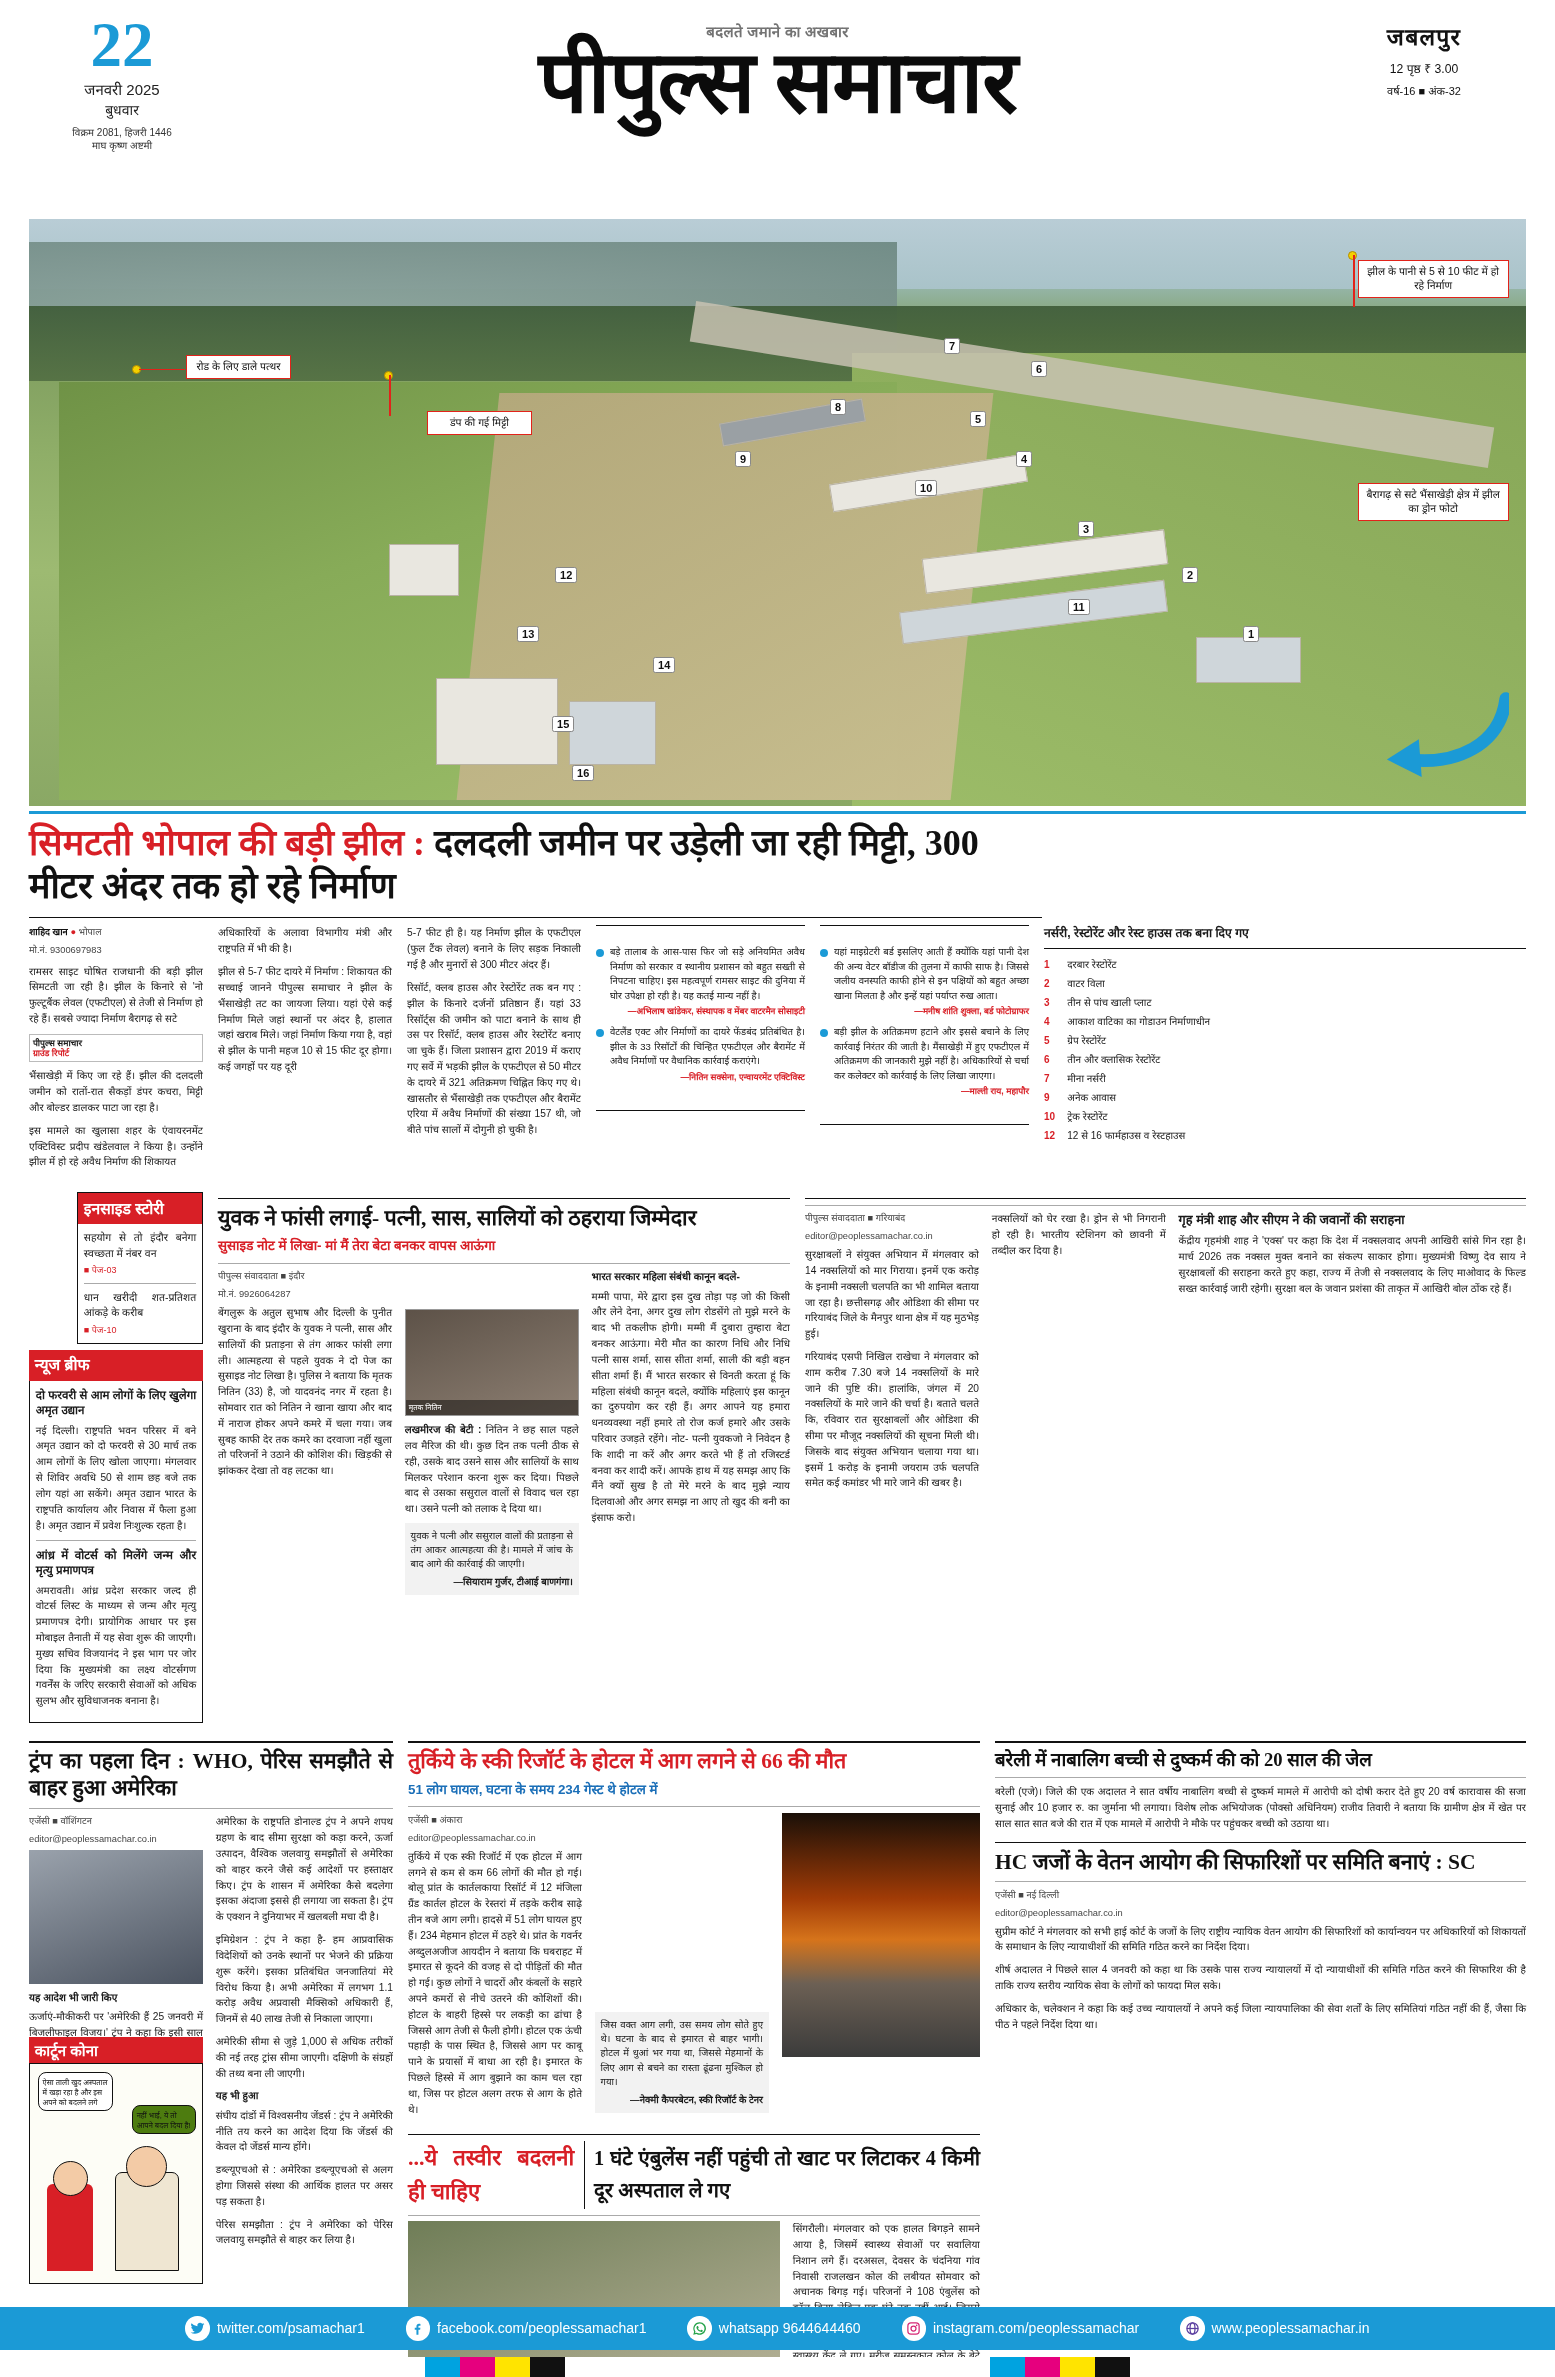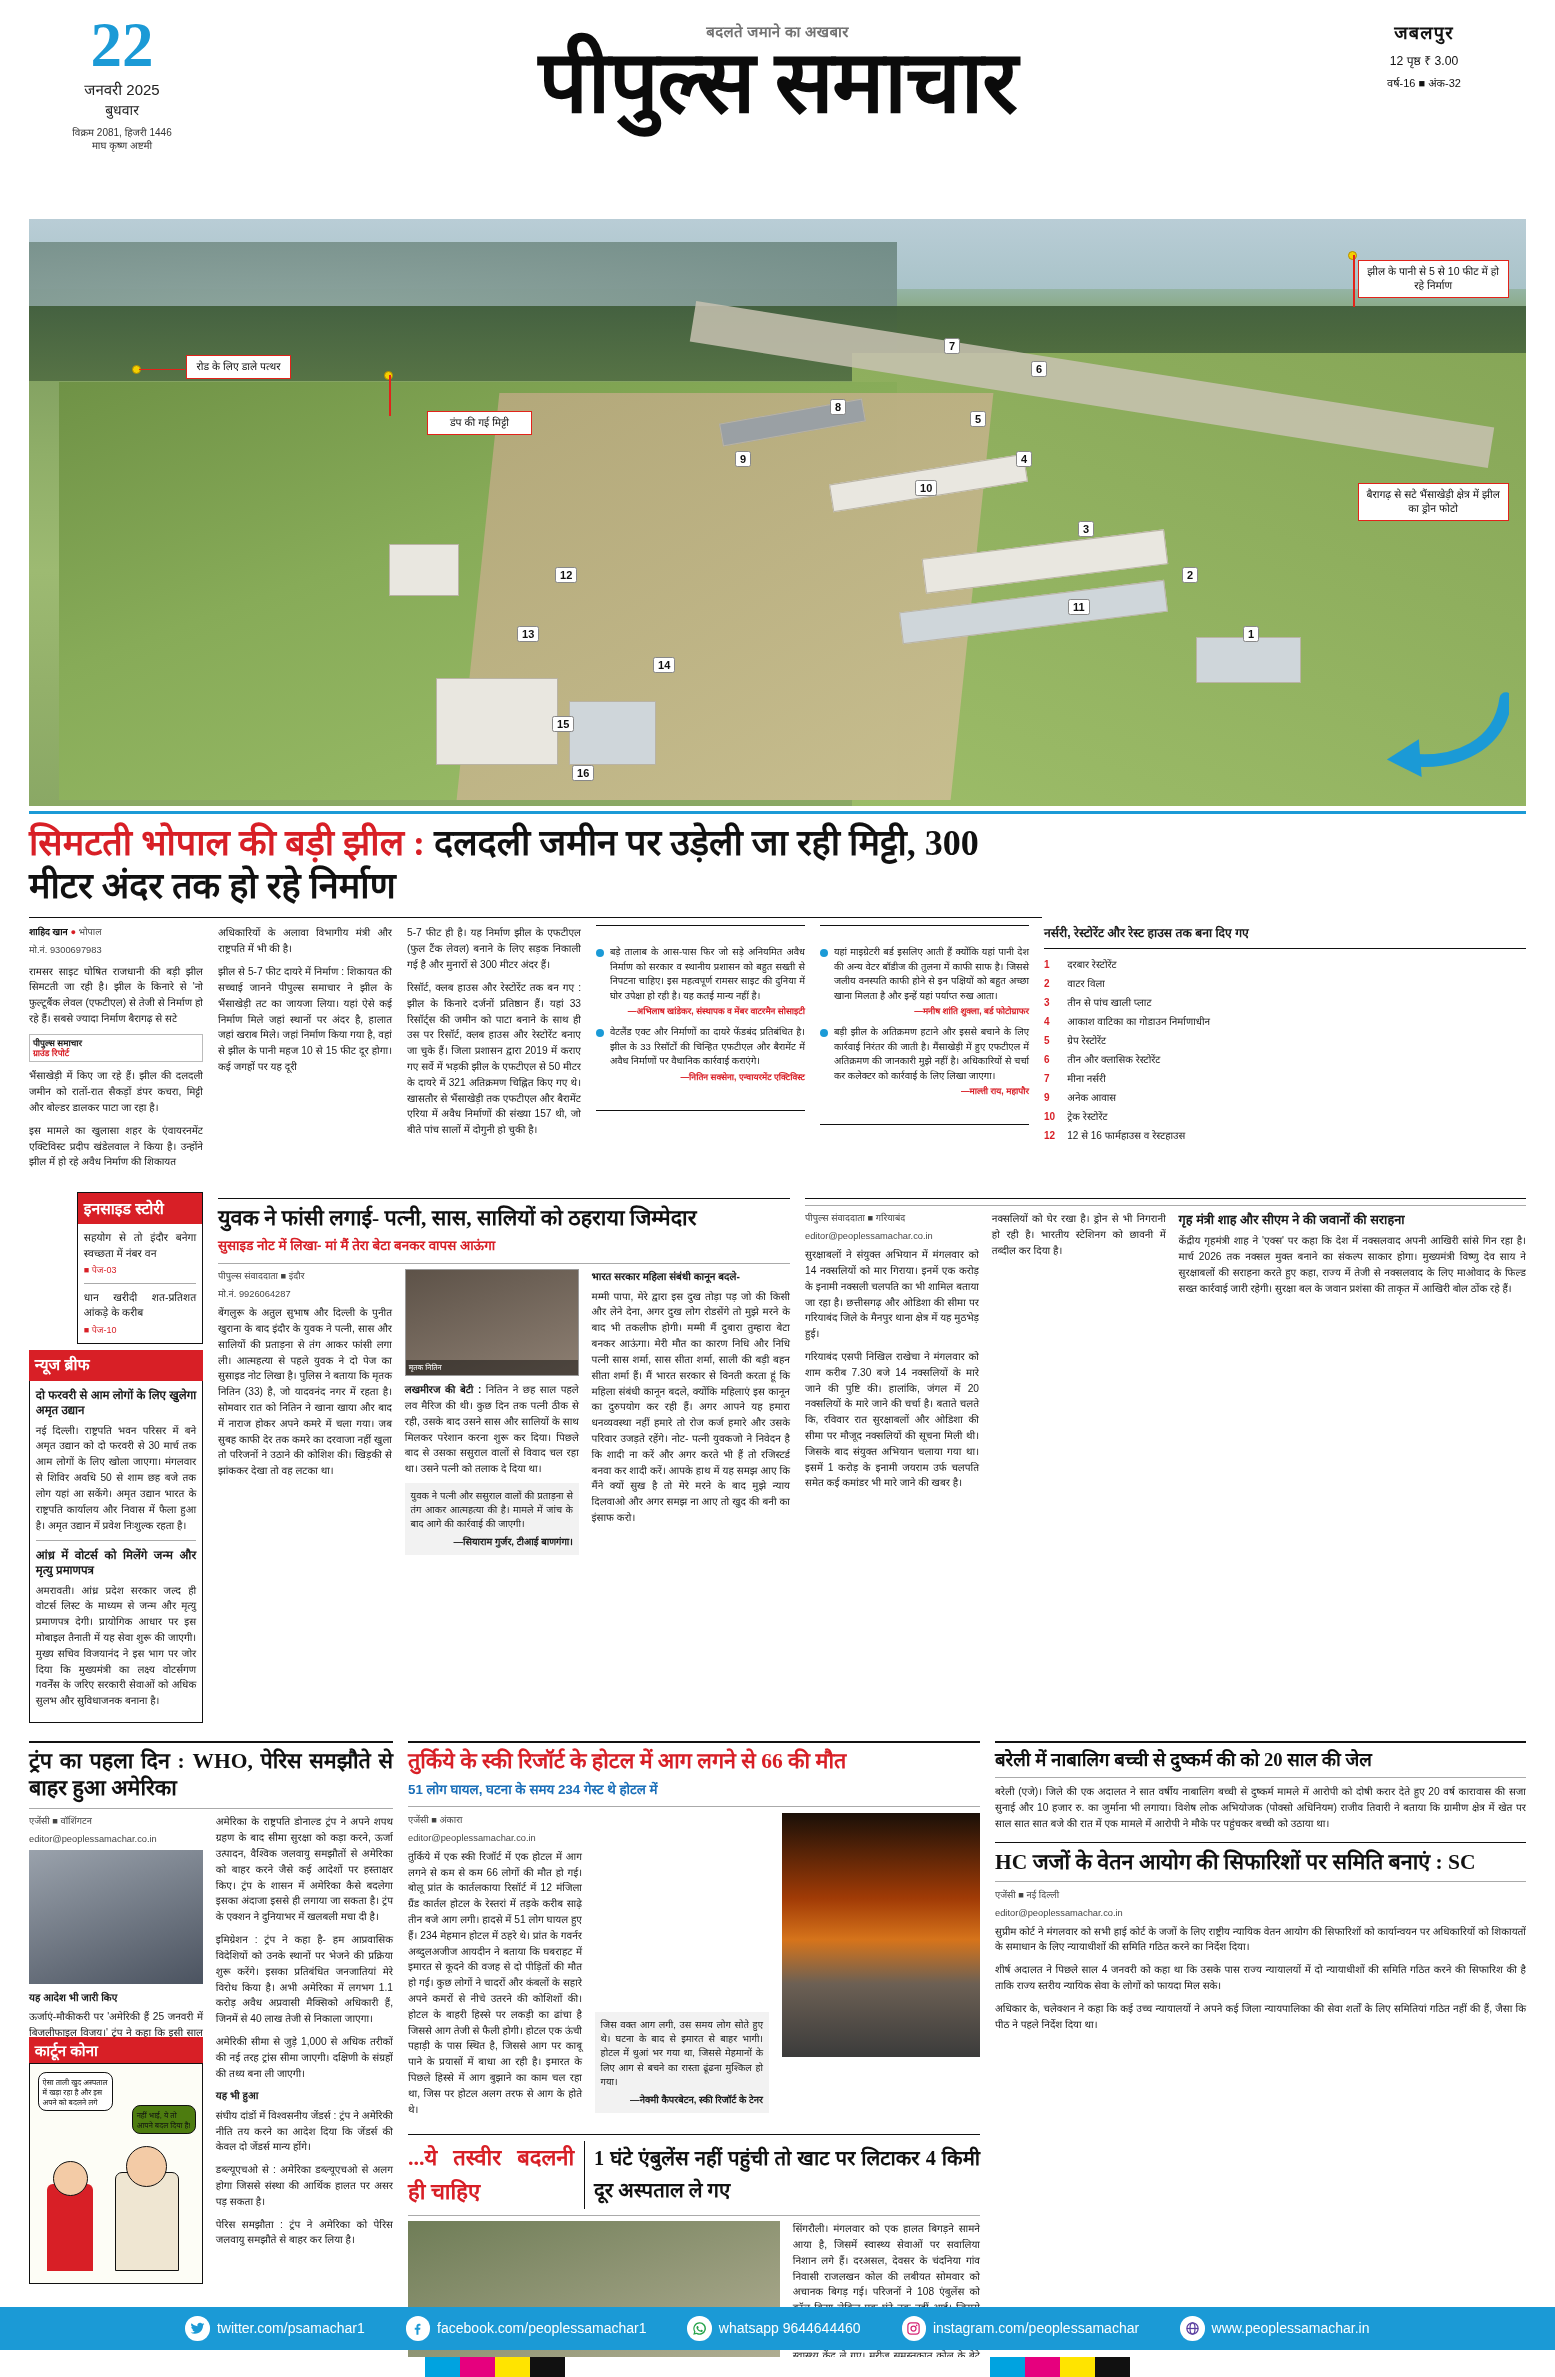--- a/index.html
+++ b/index.html
@@ -26,21 +26,21 @@
 
   .mast-center { text-align: center; padding-top: 10.5px; }
   .mast-tag { font-size: 15px; color: #737373; font-weight: bold; letter-spacing:0.3px; }
   .mast-title {
     font-family: "Liberation Serif", serif;
     font-size: 87px; font-weight: bold; line-height: 1.02; color: #0b0b0b;
     letter-spacing: -1.2px; margin-top: -2.3px;
   }
   .mast-sub { display:flex; justify-content:center; gap:70px; font-size:11px; color:#222; margin-top:3.5px;}
   .mast-right { position: absolute; right: 35px; top: 20px; text-align: center; width: 192px;}
-  .mast-city { font-size: 18px; font-weight: bold; letter-spacing: 1.2px; color:#111; }
+  .mast-city { font-size: 23px; font-weight: bold; letter-spacing: 1.2px; color:#111; }
   .mast-pages { font-size: 12.2px; margin-top: 8.1px; color:#111;}
   .mast-vol { font-size: 11px; margin-top: 5.8px; color:#111;}
 
   
   .hero {
     position: relative; margin: 3.5px 29px 0 29px; height: 587px;
     background: linear-gradient(180deg,#9db9c4 0%,#9fc0c6 8%,#7e9c5f 20%,#8fae68 40%,#9dba72 60%,#93b06a 80%,#8aa865 100%);
     overflow: hidden;
   }
   .hero .sky { position:absolute; left:0; top:0; width:100%; height:70px;
@@ -388,21 +388,21 @@
       <div class="hr-thin"></div>
       <div class="sec-head">युवक ने फांसी लगाई- पत्नी, सास, सालियों को ठहराया जिम्मेदार</div>
       <div class="sec-sub">सुसाइड नोट में लिखा- मां मैं तेरा बेटा बनकर वापस आऊंगा</div>
       <div class="hr-thin light"></div>
       <div style="display:flex;gap:12.8px;">
         <div style="flex:0 0 174px;">
           <div class="byline">पीपुल्स संवाददाता  ■  इंदौर</div>
           <div class="byline">मो.नं. 9926064287</div>
           <div class="para">बेंगलुरू के अतुल सुभाष और दिल्ली के पुनीत खुराना के बाद इंदौर के युवक ने पत्नी, सास और सालियों की प्रताड़ना से तंग आकर फांसी लगा ली। आत्महत्या से पहले युवक ने दो पेज का सुसाइड नोट लिखा है। पुलिस ने बताया कि मृतक नितिन (33) है, जो यादवनंद नगर में रहता है। सोमवार रात को नितिन ने खाना खाया और बाद में नाराज होकर अपने कमरे में चला गया। जब सुबह काफी देर तक कमरे का दरवाजा नहीं खुला तो परिजनों ने उठाने की कोशिश की। खिड़की से झांककर देखा तो वह लटका था।</div>
         </div>
-        <div style="flex:0 0 174px;">
+        <div style="flex:0 0 174px;margin-top:40px;">
           <div class="photo-ph facebox" style="height:107px;background:linear-gradient(160deg,#5d5248,#8d7f72);">
             <div class="cap">मृतक नितिन</div>
           </div>
           <div style="margin-top:5.8px;">
             <span class="small-bold">लखमीरज की बेटी :</span>
             <span>नितिन ने छह साल पहले लव मैरिज की थी। कुछ दिन तक पत्नी ठीक से रही, उसके बाद उसने सास और सालियों के साथ मिलकर परेशान करना शुरू कर दिया। पिछले बाद से उसका ससुराल वालों से विवाद चल रहा था। उसने पत्नी को तलाक दे दिया था।</span>
           </div>
           <div class="quote-box" style="margin-top:5.8px;">
             <span>युवक ने पत्नी और ससुराल वालों की प्रताड़ना से तंग आकर आत्महत्या की है। मामले में जांच के बाद आगे की कार्रवाई की जाएगी।</span>
             <div style="text-align:right;font-weight:bold;margin-top:3.5px;">—सियाराम गुर्जर, टीआई बाणगंगा।</div>

